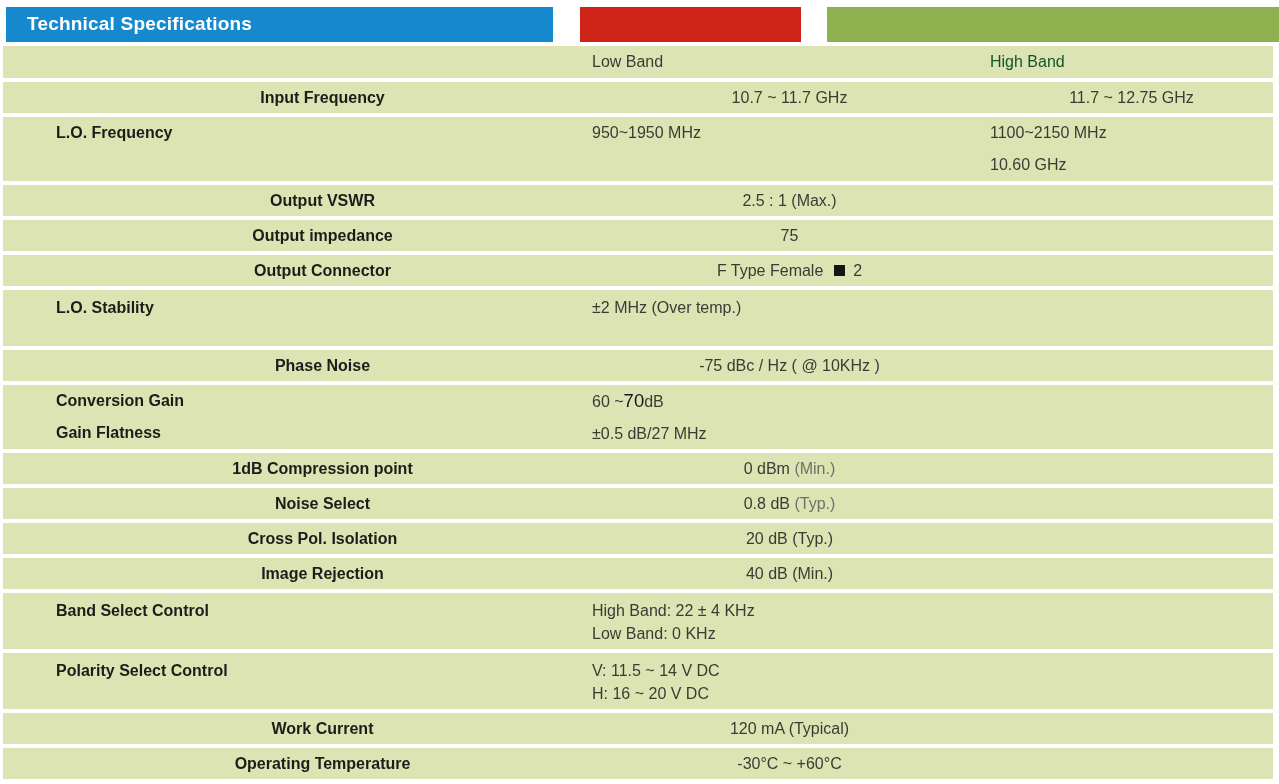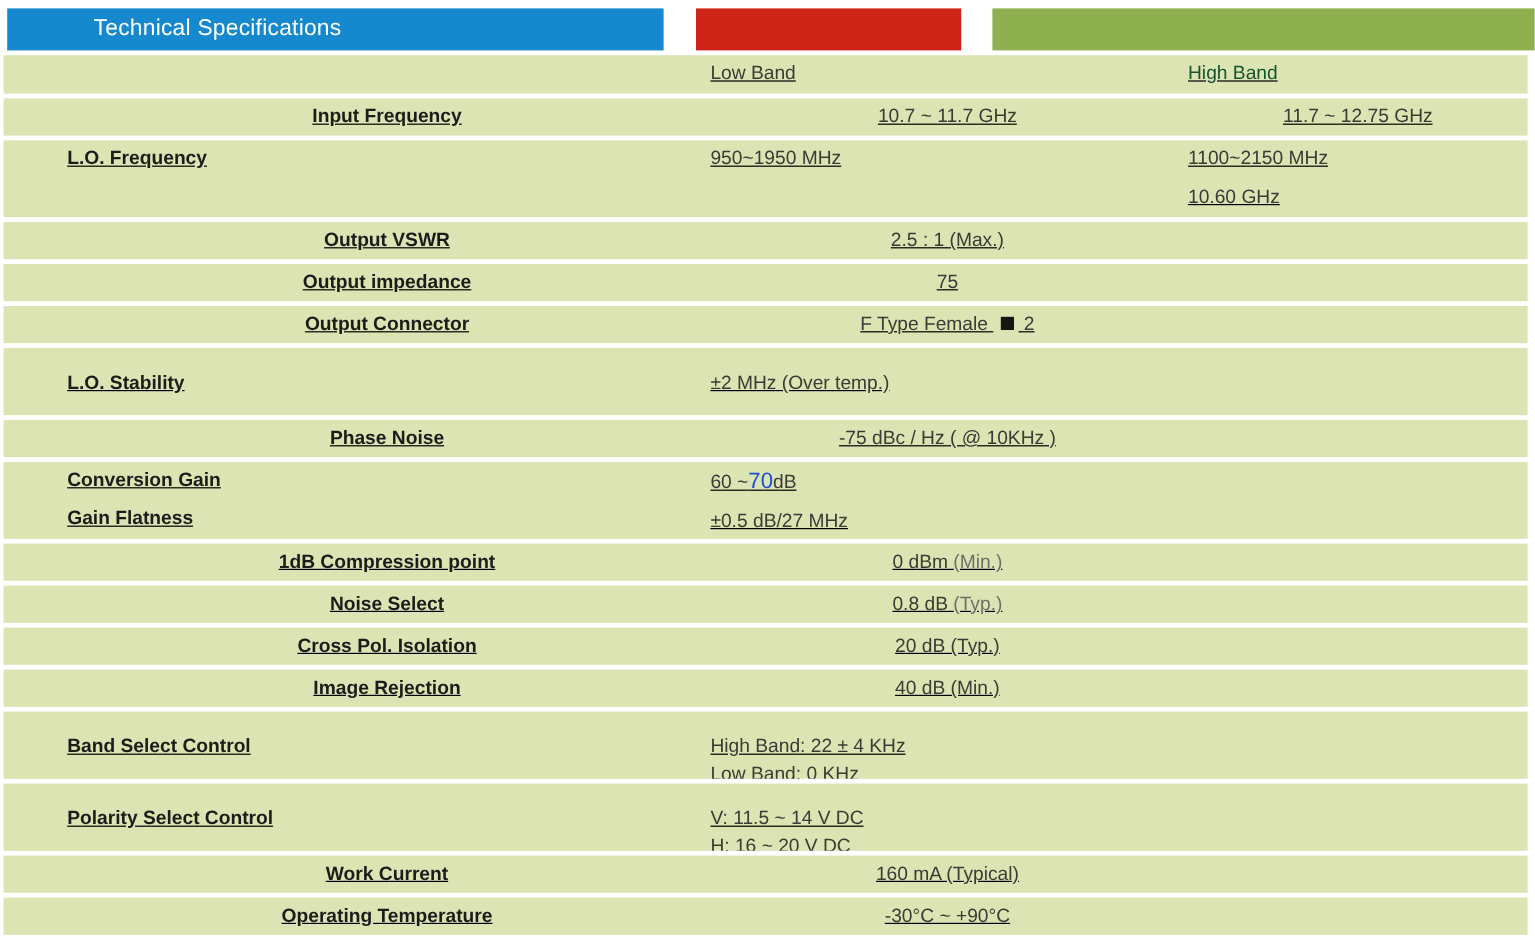--- a/index.html
+++ b/index.html
@@ -10,45 +10,45 @@
   html,body{background:#ffffff;}
   body{
     width:1279px;height:784px;position:relative;overflow:hidden;
     font-family:"Liberation Sans","DejaVu Sans",sans-serif;
   }
   .bar{position:absolute;top:7px;height:35px;}
   .bar.blue{left:6px;width:547px;background:var(--blue);}
   .bar.red{left:580px;width:221px;background:var(--red);}
   .bar.green{left:827px;width:452px;background:var(--olive);}
   .bar.blue span{
-    display:block;padding-left:72px;line-height:34px;
-    color:#ffffff;font-weight:normal;font-size:19px;letter-spacing:.2px;
-  }
-  .table{position:absolute;left:3px;top:46px;width:1270px;text-decoration:underline;}
+    display:block;padding-left:21px;line-height:34px;
+    color:#ffffff;font-weight:bold;font-size:19px;letter-spacing:.2px;
+  }
+  .table{position:absolute;left:3px;top:46px;width:1270px;}
   .row{
     background:var(--row_bg);margin-bottom:4px;
     display:grid;grid-template-columns:586px 398px 1fr;
   }
   .row.header{height:32px;}
   .row.single{height:31px;}
   .row.double{height:64px;}
   .row.stacked{height:56px;}
   .cell{overflow:hidden;}
   .cell.label{padding-left:53px;}
   .cell.low{padding-left:3px;}
   .cell.high{padding-left:3px;}
   .line{font-size:16px;color:var(--value_ink);white-space:nowrap;}
   .header .line{line-height:32px;}
   .single .line{line-height:31px;text-align:center;}
   .double .line{line-height:32px;}
-  .stacked .cell{padding-top:18px;}
+  .stacked .cell{padding-top:6px;}
   .stacked .line{line-height:23px;}
   .cell.label .line{font-weight:bold;color:var(--label_ink);}
   .seg.m{color:var(--muted_ink);}
-  .seg.lg{font-size:18.5px;color:#1d4ed8;}
+  .seg.lg{font-size:18.5px;color:#0f172a;}
   .line.muted{color:#14532d;}
   .sq{
     display:inline-block;width:11px;height:11px;background:#151513;
     margin:0 4px 0 6px;
   }
 </style>
 </head>
 <body>
 
 <div class="page">
@@ -203,29 +203,29 @@
             <div class="line"><span class="seg">V: 11.5 ~ 14 V DC</span></div>
             <div class="line"><span class="seg">H: 16 ~ 20 V DC</span></div>
           </div>
           <div class="cell high"></div>
         </div>
         <div class="row single">
           <div class="cell label">
             <div class="line">Work Current</div>
           </div>
           <div class="cell low">
-            <div class="line"><span class="seg">160 mA (Typical)</span></div>
+            <div class="line"><span class="seg">120 mA (Typical)</span></div>
           </div>
           <div class="cell high"></div>
         </div>
         <div class="row single">
           <div class="cell label">
             <div class="line">Operating Temperature</div>
           </div>
           <div class="cell low">
-            <div class="line"><span class="seg">-30°C ~ +90°C</span></div>
+            <div class="line"><span class="seg">-30°C ~ +60°C</span></div>
           </div>
           <div class="cell high"></div>
         </div>
       </div>
   </div>
 
 </div>
 
 </body></html>

